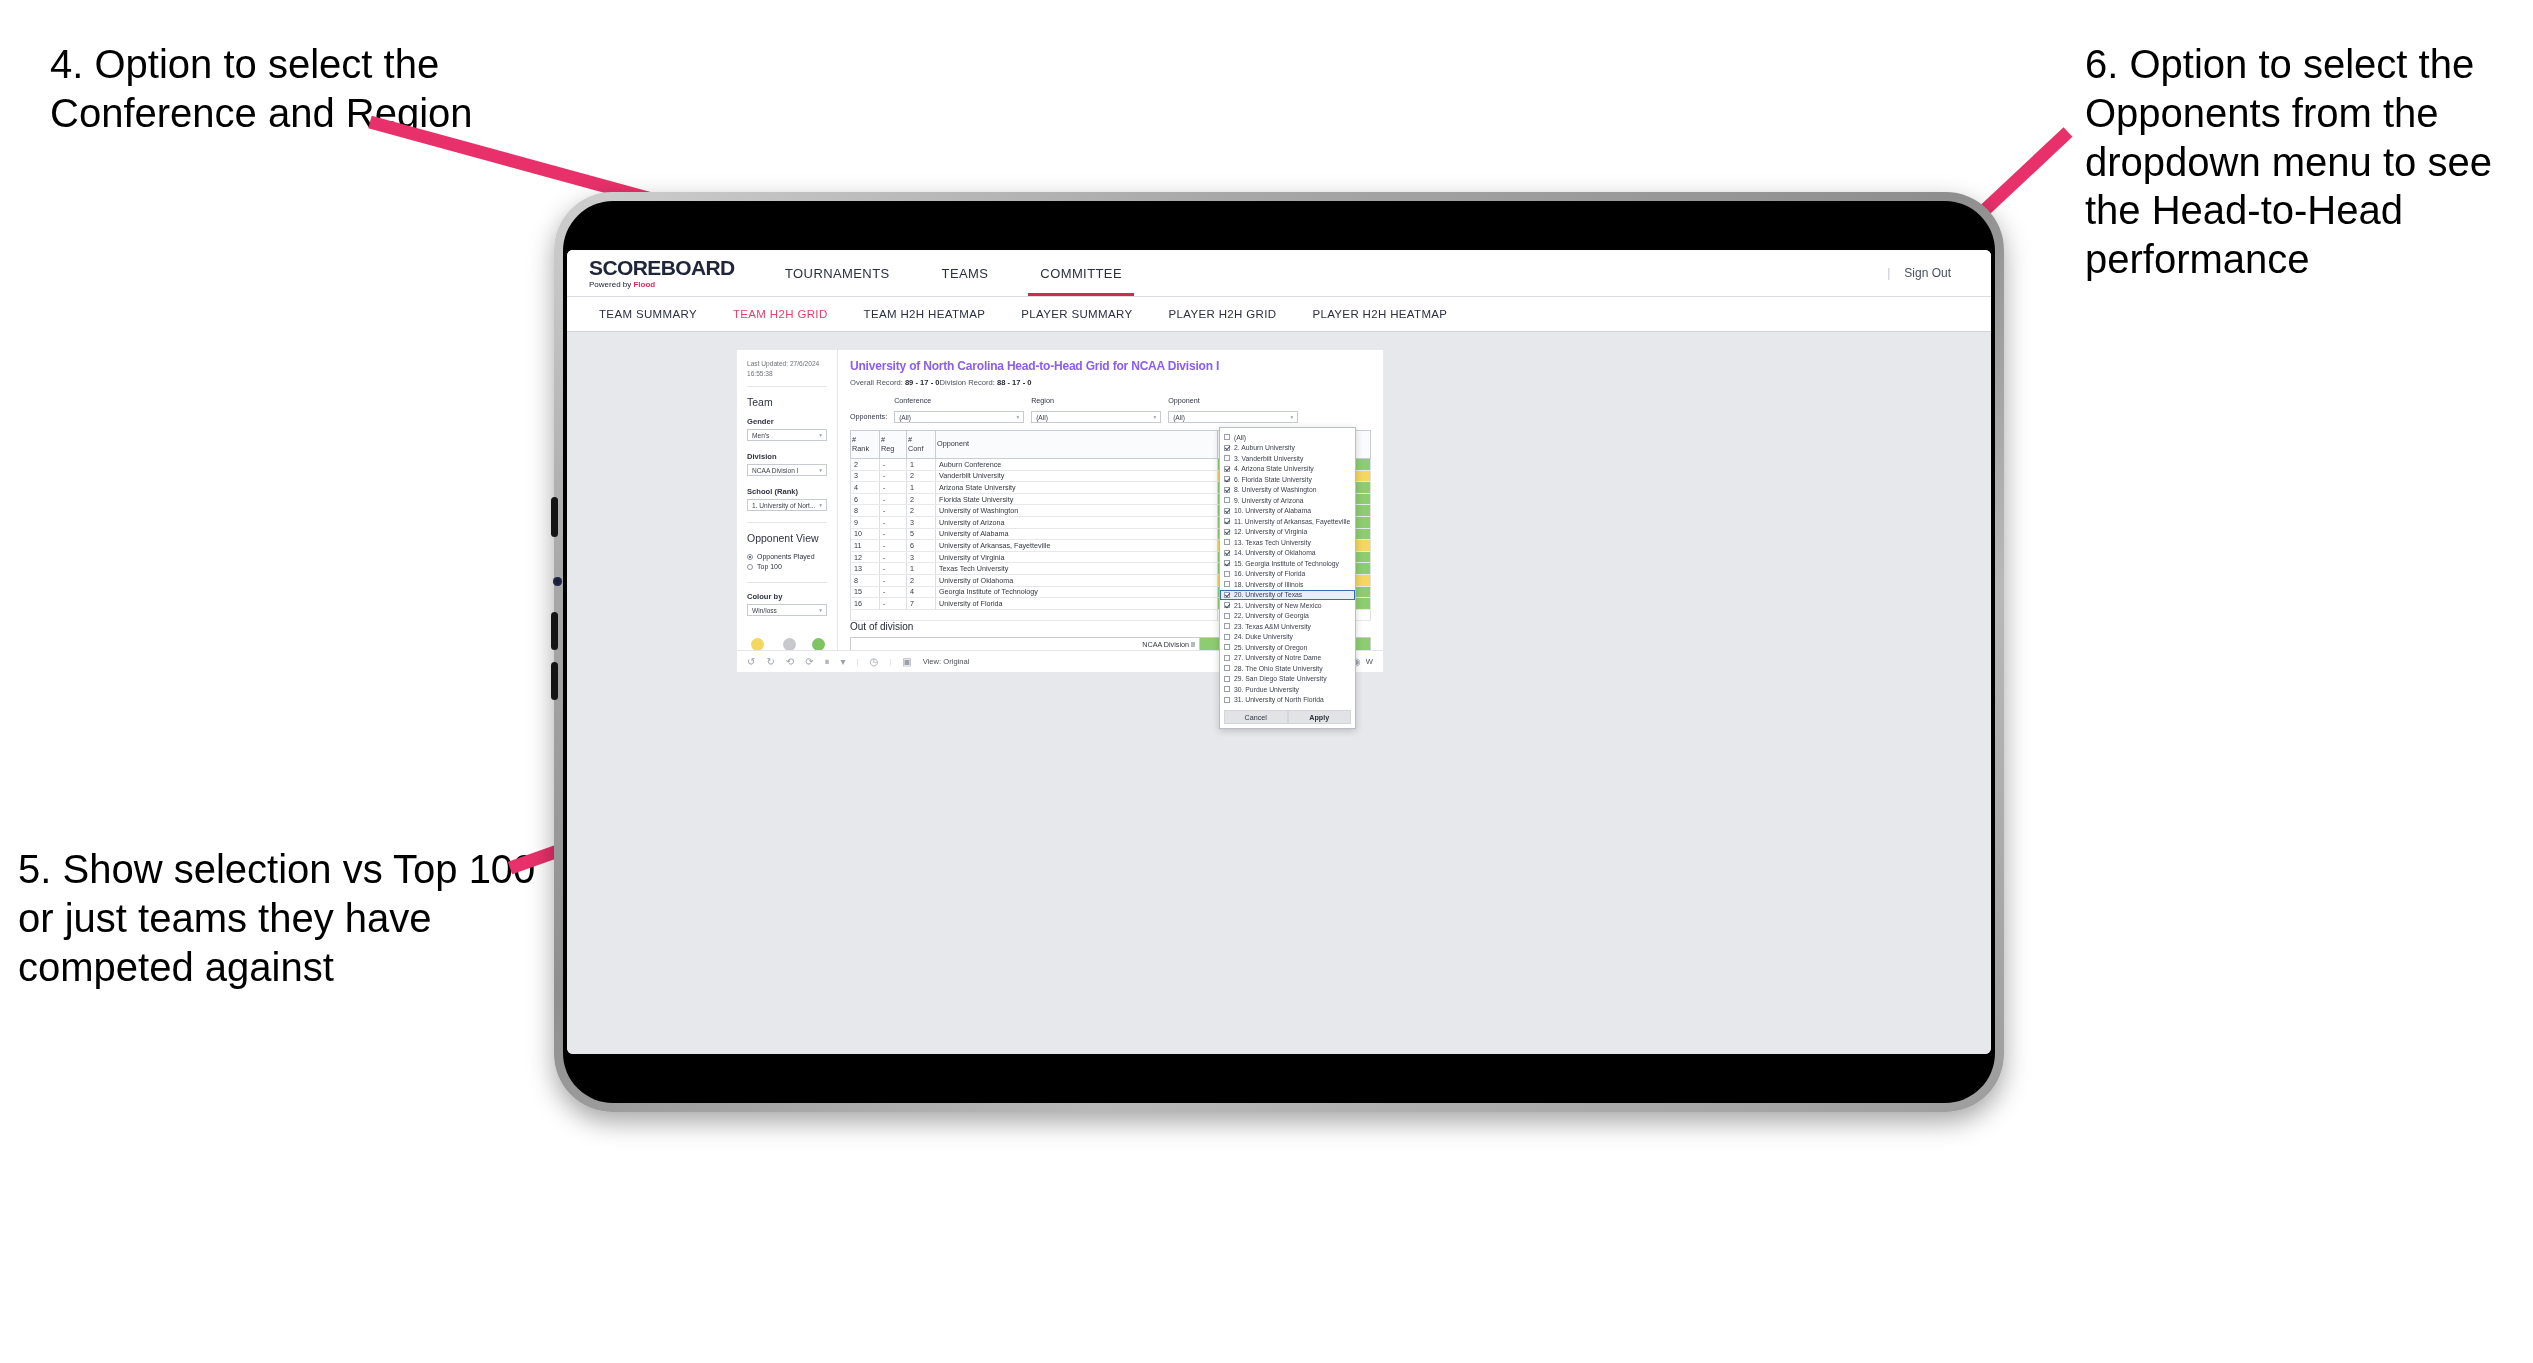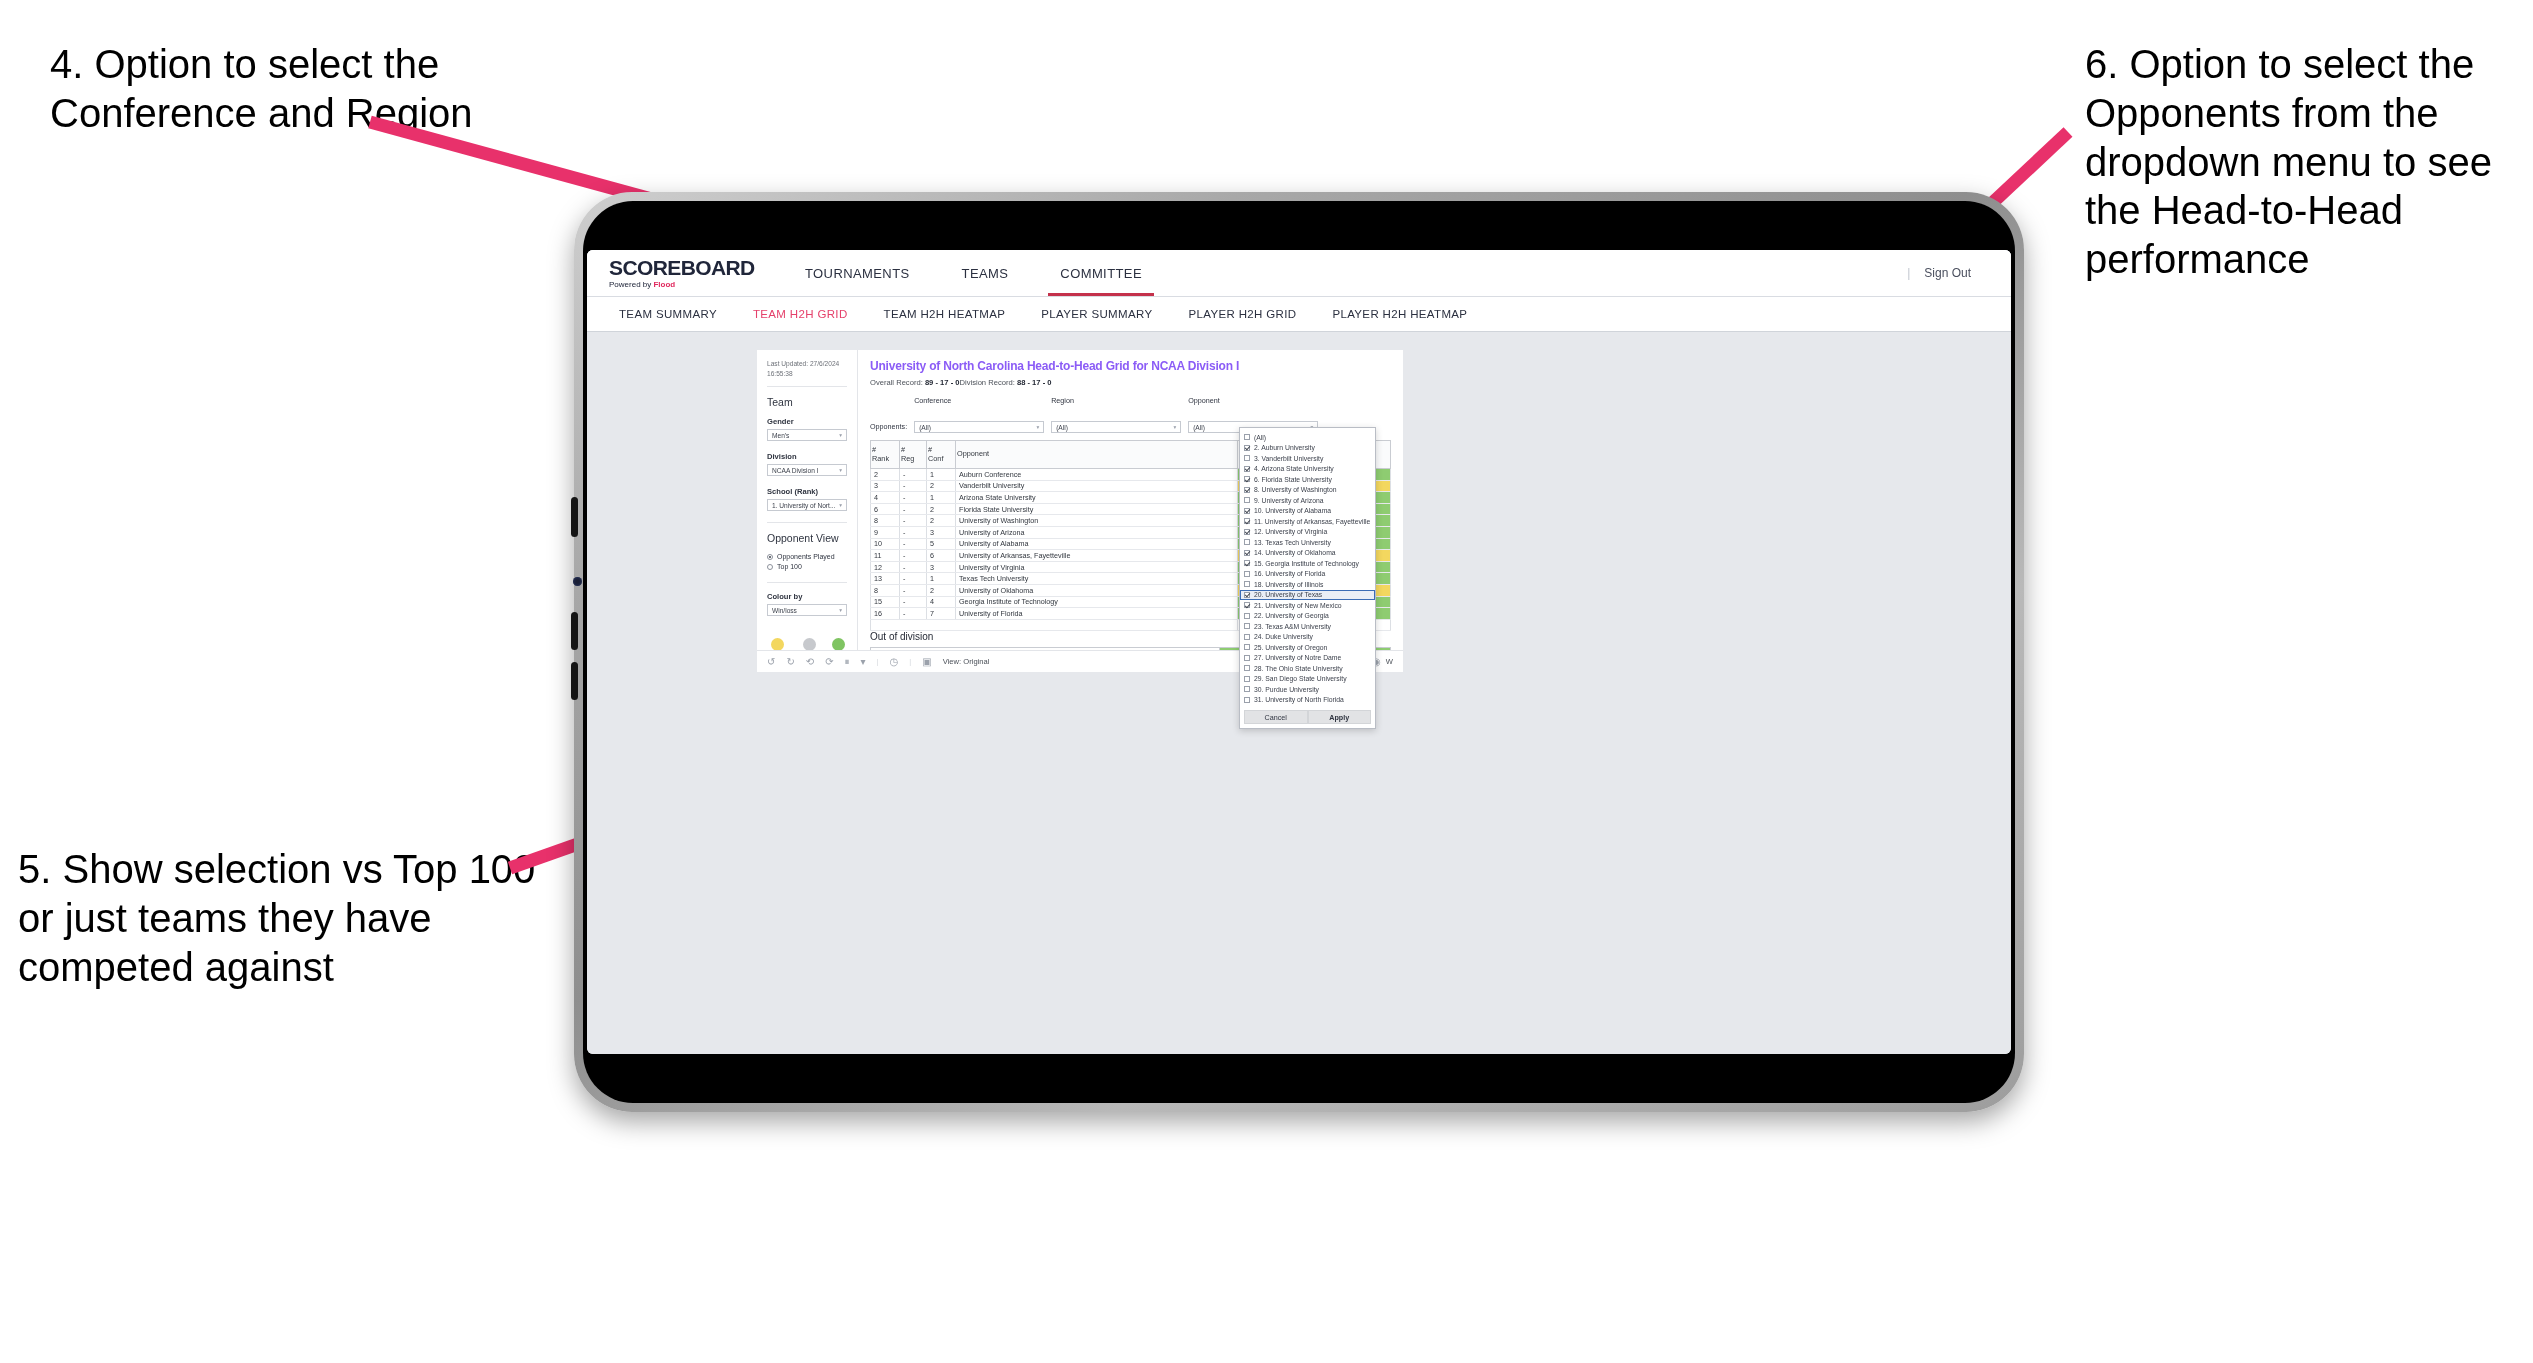--- a/index.html
+++ b/index.html
@@ -9,21 +9,21 @@
   }
   
   .anno{position:absolute;color:#000;font-size:40px;line-height:1.22;font-family:"Liberation Sans",sans-serif;font-weight:400;}
   #anno-4{left:50px;top:40px;width:560px;}
   #anno-5{left:18px;top:845px;width:520px;}
   #anno-6{left:2085px;top:40px;width:460px;}
 
   .arrow{position:absolute;pointer-events:none;}
 
   
-  #tablet{position:absolute;left:574px;top:192px;width:1450px;height:920px;}
+  #tablet{position:absolute;left:554px;top:192px;width:1450px;height:920px;}
   .tab-outer{position:absolute;inset:0;border-radius:58px;
     background:linear-gradient(150deg,#cfcfcf 0%,#a8a8a8 22%,#8e8e8e 46%,#b9b9b9 70%,#9d9d9d 100%);
     box-shadow:0 10px 26px rgba(0,0,0,.35);}
   .tab-inner{position:absolute;left:9px;top:9px;right:9px;bottom:9px;border-radius:50px;background:#000;}
   .tab-screen{position:absolute;left:13px;top:58px;right:13px;bottom:58px;border-radius:6px;background:#e6e8ec;overflow:hidden;}
   .side-btn{position:absolute;background:#141414;border-radius:7px;}
   .cam{position:absolute;width:9px;height:9px;border-radius:50%;background:#1a1f35;box-shadow:0 0 3px #2b3a6b inset;}
 
   
   .app{position:absolute;inset:0;background:#e6e8ec;}
@@ -62,21 +62,21 @@
   .lg span{font-size:7px;color:#2f3440;}
 
   .main{flex:1;padding:9px 12px 0 12px;box-sizing:border-box;position:relative;}
   .title{font-size:12px;color:#8b5cf6;font-weight:bold;letter-spacing:-.2px;}
   .recrow{display:flex;margin-top:5px;font-size:7.6px;color:#4b5058;}
   .recrow b{color:#1f2430;}
   .rec2{}
   .filters{display:flex;align-items:flex-end;margin-top:9px;gap:7px;}
   .flabel{font-size:7.2px;color:#2f3440;padding-bottom:2px;}
   .fgroup{width:130px;}
-  .fgroup .fl{font-size:7.2px;color:#2f3440;margin-bottom:16px;}
+  .fgroup .fl{font-size:7.2px;color:#2f3440;margin-bottom:6px;}
 
   table.grid{border-collapse:collapse;margin-top:7px;width:100%;table-layout:fixed;}
   table.grid th{border:1px solid #c9ccd2;background:#fafbfc;font-size:7.3px;color:#32373f;font-weight:normal;height:25px;line-height:1.15;}
   table.grid td{border-left:1px solid #dcdfe4;border-right:1px solid #dcdfe4;border-bottom:1px solid #e6e8ec;font-size:7.2px;color:#32373f;height:10.6px;padding:0 3px;}
   .c-rank{width:26px;text-align:left;}
   .c-reg{width:24px;text-align:left;}
   .c-conf{width:26px;text-align:left;}
   .c-opp{text-align:left;}
   .c-num{width:58px;text-align:right;}
   .c-pad{width:28px;}

